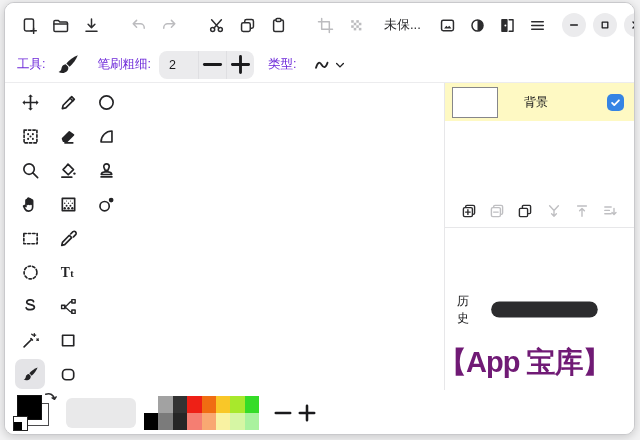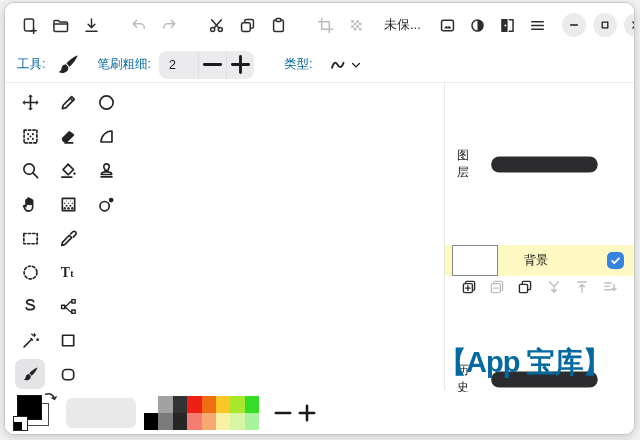--- a/index.html
+++ b/index.html
@@ -15,34 +15,34 @@
   .tb-btn.grp { margin-left:16px; }
   .tb-btn.disabled { color:#bcbcbf; }
   .tb-title { font-size:13px; color:#2c2c2e; margin:0 14px 0 10px; white-space:nowrap; }
   .tb-right { margin-left:auto; display:flex; align-items:center; }
   .tb-right .tb-btn { margin-right:4px; }
   .win-ctrl { width:24px; height:24px; border:none; border-radius:50%; background:#ebebed; display:flex; align-items:center; justify-content:center; color:#1d1d1f; margin-left:7px; }
   .win-ctrl svg { width:14px; height:14px; }
 
   
   .toolbar2 { position:absolute; top:44px; left:0; right:0; height:36px; display:flex; align-items:center; padding-left:12px; background:#fff; border-bottom:1px solid #ececee; }
-  .tb2-label { font-size:12.5px; color:#0369a1; }
+  .tb2-label { font-size:12.5px; color:#6d28d9; }
   .active-tool-btn { width:26px; height:26px; border:none; background:transparent; display:flex; align-items:center; justify-content:center; color:#242426; margin:0 16px 0 10px; }
   .active-tool-btn svg { width:17px; height:17px; }
   .spin { display:flex; align-items:center; width:95px; height:28px; background:#ebebed; border-radius:8px; overflow:hidden; margin-left:8px; }
   .spin-val { flex:1; padding-left:10px; font-size:12.5px; color:#1a1a1c; }
   .spin-btn { width:28px; height:100%; border:none; background:transparent; display:flex; align-items:center; justify-content:center; border-left:1px solid #dfdfe2; color:#1a1a1c; }
   .spin-btn svg { width:13px; height:13px; }
   .type-select { display:flex; align-items:center; width:80px; height:28px; background:#ebebed; border-radius:8px; padding:0 7px 0 12px; margin-left:8px; font-size:12.5px; color:#1a1a1c; }
   .type-select .chev { margin-left:auto; display:flex; }
   .chev svg { width:14px; height:14px; color:#3a3a3c; }
   .shape-btn { display:flex; align-items:center; margin-left:17px; border:none; background:transparent; color:#242426; }
   .shape-btn svg.sq { width:20px; height:20px; }
   .shape-btn svg.cv { width:12px; height:12px; margin-left:1px; }
-  .ml12 { margin-left:30px;text-align:center; }
+  .ml12 { margin-left:14px;text-align:center; }
 
   
   .toolbox { position:absolute; left:0; top:80px; bottom:44px; width:118px; background:#fff; padding-top:4px; }
   .tool-row { display:flex; gap:8px; padding-left:10px; margin-bottom:4px; }
   .tool-btn { width:30px; height:30px; border:none; background:transparent; border-radius:7px; display:flex; align-items:center; justify-content:center; color:#242426; }
   .tool-btn.selected { background:#e4e4e7; }
   .tool-btn svg { width:19px; height:19px; }
   .tool-btn.empty { visibility:hidden; }
 
   .canvas-area { position:absolute; left:118px; right:190px; top:80px; bottom:44px; background:#ffffff; }
@@ -493,30 +493,20 @@
             </svg>
           </span>
         </button>
         <div class="tool-btn empty"></div>
       </div>
     </div>
 
   <div class="canvas-area"></div>
 
   <div class="right-panel">
-    <div class="panel-header">
-      <span>图层</span>
-      <button class="collapse-btn">
-          <span>
-            <svg viewBox="0 0 16 16" fill="none" stroke="currentColor" stroke-width="1.4" stroke-linecap="round" stroke-linejoin="round" style="width:100%;height:100%;display:block">
-              <path d="M3.2 8h9.6" stroke-width="1.7"></path>
-            </svg>
-          </span>
-        </button>
-    </div>
     <div class="layer-item">
       <div class="layer-thumb"></div>
       <span class="layer-name">背景</span>
       <button class="layer-check">
         <svg viewBox="0 0 16 16" fill="none">
             <path d="M3.8 8.4l2.7 2.7 5.7-5.8" stroke="#fff" stroke-width="2.2" stroke-linecap="round" stroke-linejoin="round"></path>
           </svg>
       </button>
     </div>
     <div class="panel-spacer"></div>
@@ -576,21 +566,21 @@
           <span>
             <svg viewBox="0 0 16 16" fill="none" stroke="currentColor" stroke-width="1.4" stroke-linecap="round" stroke-linejoin="round" style="width:100%;height:100%;display:block">
               <path d="M3.2 8h9.6" stroke-width="1.7"></path>
             </svg>
           </span>
         </button>
     </div>
 
   </div>
 
-  <div class="watermark" style="color: #0369a1;">【App 宝库】</div>
+  <div class="watermark" style="color: #701a75;">【App 宝库】</div>
 
   <div class="bottombar">
     <div class="color-swap">
       <div class="cs-back"></div>
       <div class="cs-front"></div>
       <div class="cs-mini"></div>
       <svg class="cs-arrow" viewBox="0 0 12 12" fill="none" stroke="currentColor" stroke-width="1.2" stroke-linecap="round">
         <path d="M2.2 2.6C5.6 1.4 8.6 3 9.2 6.6M9.2 6.6L7.3 5.5M9.2 6.6l1.3-1.9"></path>
       </svg>
     </div>

